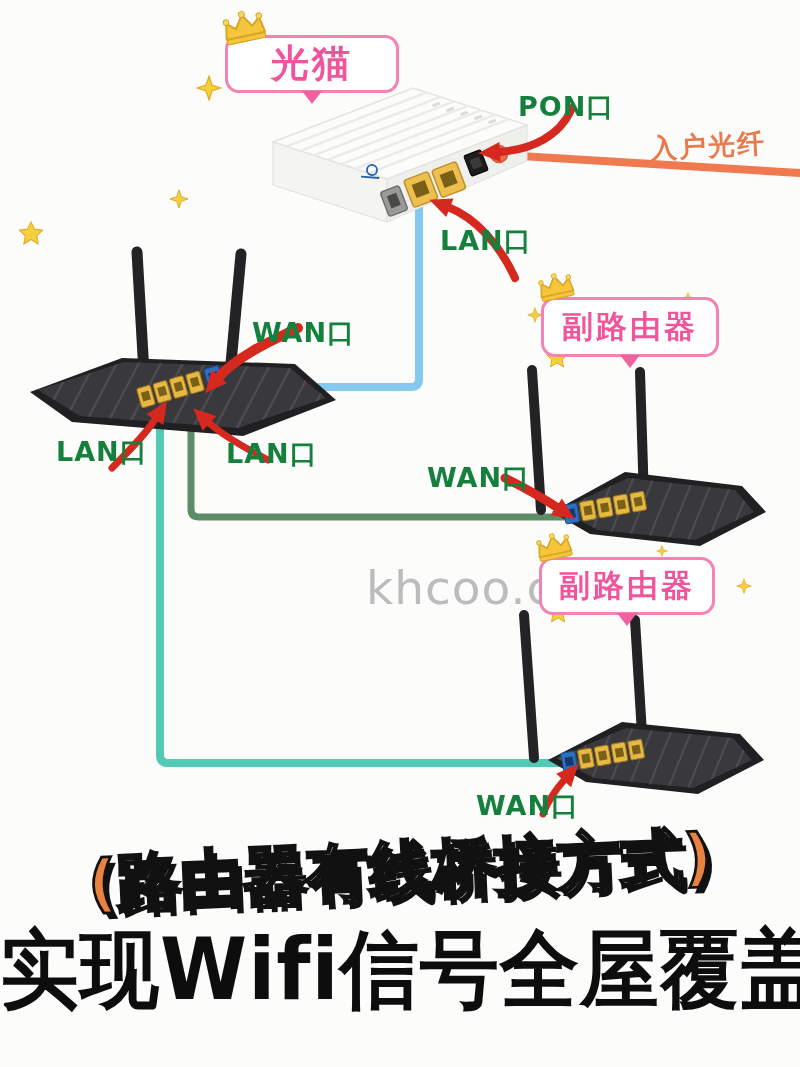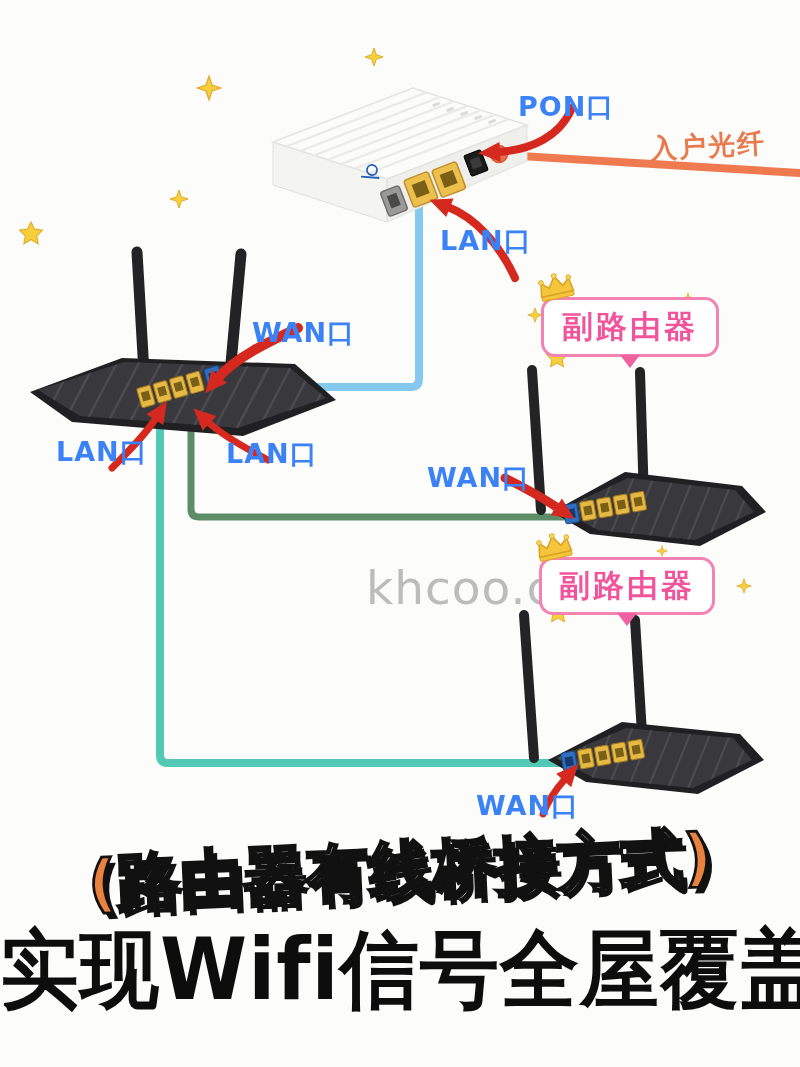--- a/index.html
+++ b/index.html
@@ -21,21 +21,21 @@
   .tag .pointer{
     position:absolute;bottom:-14px;left:50%;transform:translateX(-50%);
     width:0;height:0;border-left:10px solid transparent;
     border-right:10px solid transparent;border-top:13px solid #f061a0;
     border-top-color:#f0619f;
   }
   .tag .crown{position:absolute;left:-8px;top:-27px;transform:rotate(-12deg);}
 
   
   .portlabel{
-    position:absolute;z-index:3;color:#3b82f6;font-weight:700;
+    position:absolute;z-index:3;color:#15803d;font-weight:700;
     font-size:27px;letter-spacing:1px;line-height:1;white-space:nowrap;
   }
   .fiberlabel{
     position:absolute;z-index:3;color:#e87a4d;font-weight:700;
     font-size:27px;letter-spacing:2px;transform:rotate(-3deg);white-space:nowrap;
   }
   .watermark{
     position:absolute;z-index:1;color:#bcbcbc;font-size:47px;
     letter-spacing:1px;font-weight:400;white-space:nowrap;
   }
@@ -281,20 +281,31 @@
       <path transform="translate(557,358)" d="M0,-11 L3.2,-4.4 L10.5,-3.4 L5.2,1.7 L6.5,8.9 L0,5 L-6.5,8.9 L-5.2,1.7 L-10.5,-3.4 L-3.2,-4.4 Z"></path>
       <path transform="translate(688,298) scale(0.6)" d="M0,-9 L2.3,-2.3 L9,0 L2.3,2.3 L0,9 L-2.3,2.3 L-9,0 L-2.3,-2.3 Z"></path>
       <path transform="translate(558,613)" d="M0,-11 L3.2,-4.4 L10.5,-3.4 L5.2,1.7 L6.5,8.9 L0,5 L-6.5,8.9 L-5.2,1.7 L-10.5,-3.4 L-3.2,-4.4 Z"></path>
       <path transform="translate(744,586) scale(0.8)" d="M0,-9 L2.3,-2.3 L9,0 L2.3,2.3 L0,9 L-2.3,2.3 L-9,0 L-2.3,-2.3 Z"></path>
       <path transform="translate(662,551) scale(0.6)" d="M0,-9 L2.3,-2.3 L9,0 L2.3,2.3 L0,9 L-2.3,2.3 L-9,0 L-2.3,-2.3 Z"></path>
     </g>
   </svg>
 
   <div class="watermark" style="left:366px;top:560px;">khcoo.com</div>
 
+  <div class="tag" style="left:225px;top:35px;width:168px;height:52px;font-size:38px;">
+    <svg class="crown" width="48" height="32" viewBox="0 0 24 16">
+      <path d="M2.2,12.5 L3.6,4.6 L7.8,8.2 L12,2 L16.2,8.2 L20.4,4.6 L21.8,12.5 Z" fill="#f5c63c" stroke="#daa425" stroke-linejoin="round"></path>
+      <rect x="2.2" y="12.8" width="19.6" height="2.4" rx="1.2" fill="#f5c63c" stroke="#daa425" stroke-width="0.6"></rect>
+      <circle cx="3.6" cy="4" r="1.4" fill="#f8d95a" stroke="#daa425" stroke-width="0.5"></circle>
+      <circle cx="12" cy="1.6" r="1.5" fill="#f8d95a" stroke="#daa425" stroke-width="0.5"></circle>
+      <circle cx="20.4" cy="4" r="1.4" fill="#f8d95a" stroke="#daa425" stroke-width="0.5"></circle>
+    </svg>
+    <span class="tag-text">光猫</span>
+    <span class="pointer"></span>
+  </div>
 
 
   <div class="tag" style="left:541px;top:297px;width:172px;height:54px;font-size:31px;">
     <svg class="crown" width="40" height="27" viewBox="0 0 24 16">
       <path d="M2.2,12.5 L3.6,4.6 L7.8,8.2 L12,2 L16.2,8.2 L20.4,4.6 L21.8,12.5 Z" fill="#f5c63c" stroke="#daa425" stroke-linejoin="round"></path>
       <rect x="2.2" y="12.8" width="19.6" height="2.4" rx="1.2" fill="#f5c63c" stroke="#daa425" stroke-width="0.6"></rect>
       <circle cx="3.6" cy="4" r="1.4" fill="#f8d95a" stroke="#daa425" stroke-width="0.5"></circle>
       <circle cx="12" cy="1.6" r="1.5" fill="#f8d95a" stroke="#daa425" stroke-width="0.5"></circle>
       <circle cx="20.4" cy="4" r="1.4" fill="#f8d95a" stroke="#daa425" stroke-width="0.5"></circle>
     </svg>

